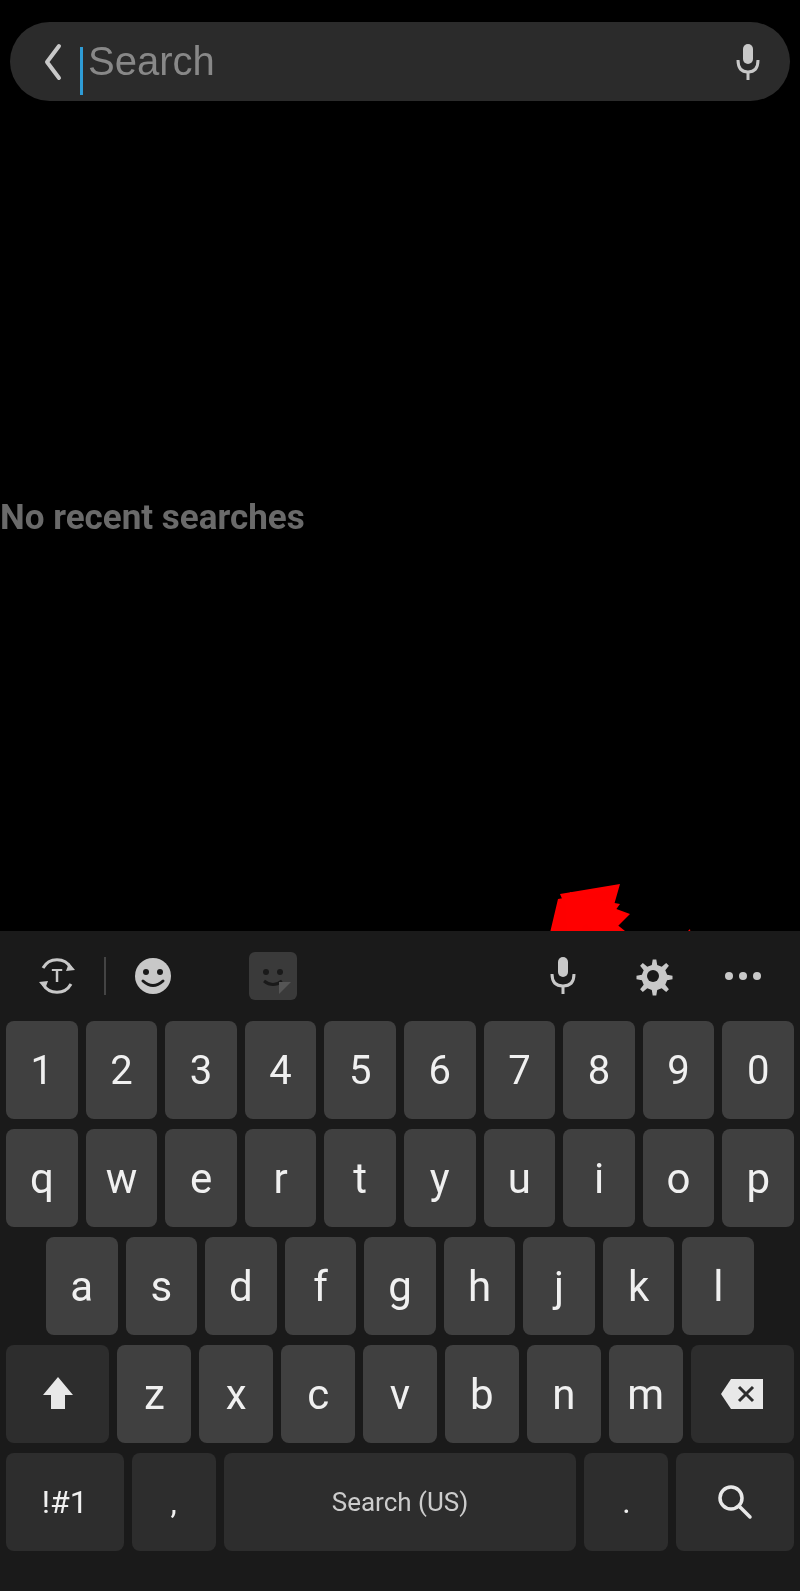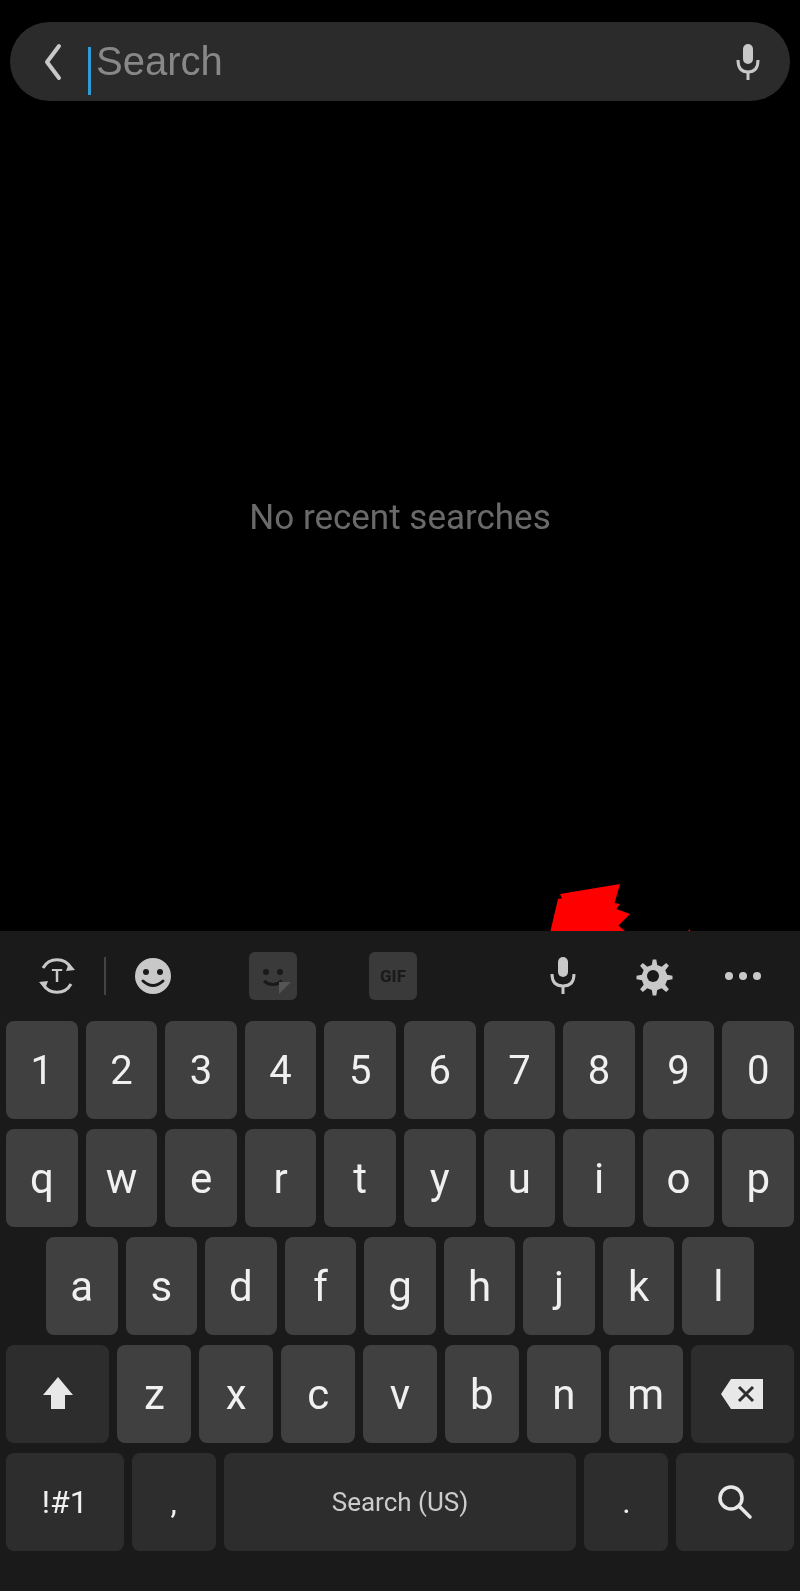--- a/index.html
+++ b/index.html
@@ -26,21 +26,21 @@
   .back-chevron {
     width: 50px;
     height: 50px;
     display: flex;
     align-items: center;
     justify-content: center;
   }
   .search-input-wrap {
     flex: 1;
     position: relative;
-    margin-left: 10px;
+    margin-left: 2px;
   }
   .cursor {
     position: absolute;
     left: 0;
     top: 8px;
     width: 3px;
     height: 48px;
     background: #2e9cd6;
   }
   .search-input {
@@ -63,21 +63,21 @@
     justify-content: center;
   }
   .content {
     position: absolute;
     top: 103px;
     left: 0;
     right: 0;
     bottom: 660px;
     display: flex;
     align-items: center;
-    justify-content: center;
+    font-weight: bold;
   }
   .no-recent {
     color: #6a6a6a;
     font-size: 35px;
   }
   .arrow {
     position: absolute;
     top: 884px;
     left: 540px;
     width: 0;
@@ -226,23 +226,20 @@
     <div class="kb-tool" style="margin-left:30px">
       <div class="sticker-tile">
         <svg width="48" height="48" viewBox="0 0 48 48">
           <path d="M6 6 H42 V30 L30 42 H6 Z" fill="#3a3a3a"></path>
           <circle cx="17" cy="20" r="3" fill="#1a1a1a"></circle>
           <circle cx="31" cy="20" r="3" fill="#1a1a1a"></circle>
           <path d="M15 29 Q24 36 33 29" stroke="#1a1a1a" stroke-width="3" fill="none"></path>
           <path d="M42 30 L30 30 L30 42 Z" fill="#555"></path>
         </svg>
       </div>
-    </div>
-    <div class="kb-tool" style="margin-left:30px">
-      <div class="gif-tile">GIF</div>
     </div>
     <div class="kb-tool kb-tool-right" style="margin-left:auto">
       <svg width="30" height="44" viewBox="0 0 30 44">
         <rect x="10" y="3" width="10" height="20" rx="5" fill="#c8c8c8"></rect>
         <path d="M4 20 Q4 32 15 32 Q26 32 26 20" stroke="#c8c8c8" stroke-width="3" fill="none"></path>
         <line x1="15" y1="32" x2="15" y2="40" stroke="#c8c8c8" stroke-width="3"></line>
       </svg>
     </div>
     <div class="kb-tool">
       <svg width="42" height="42" viewBox="0 0 42 42">

